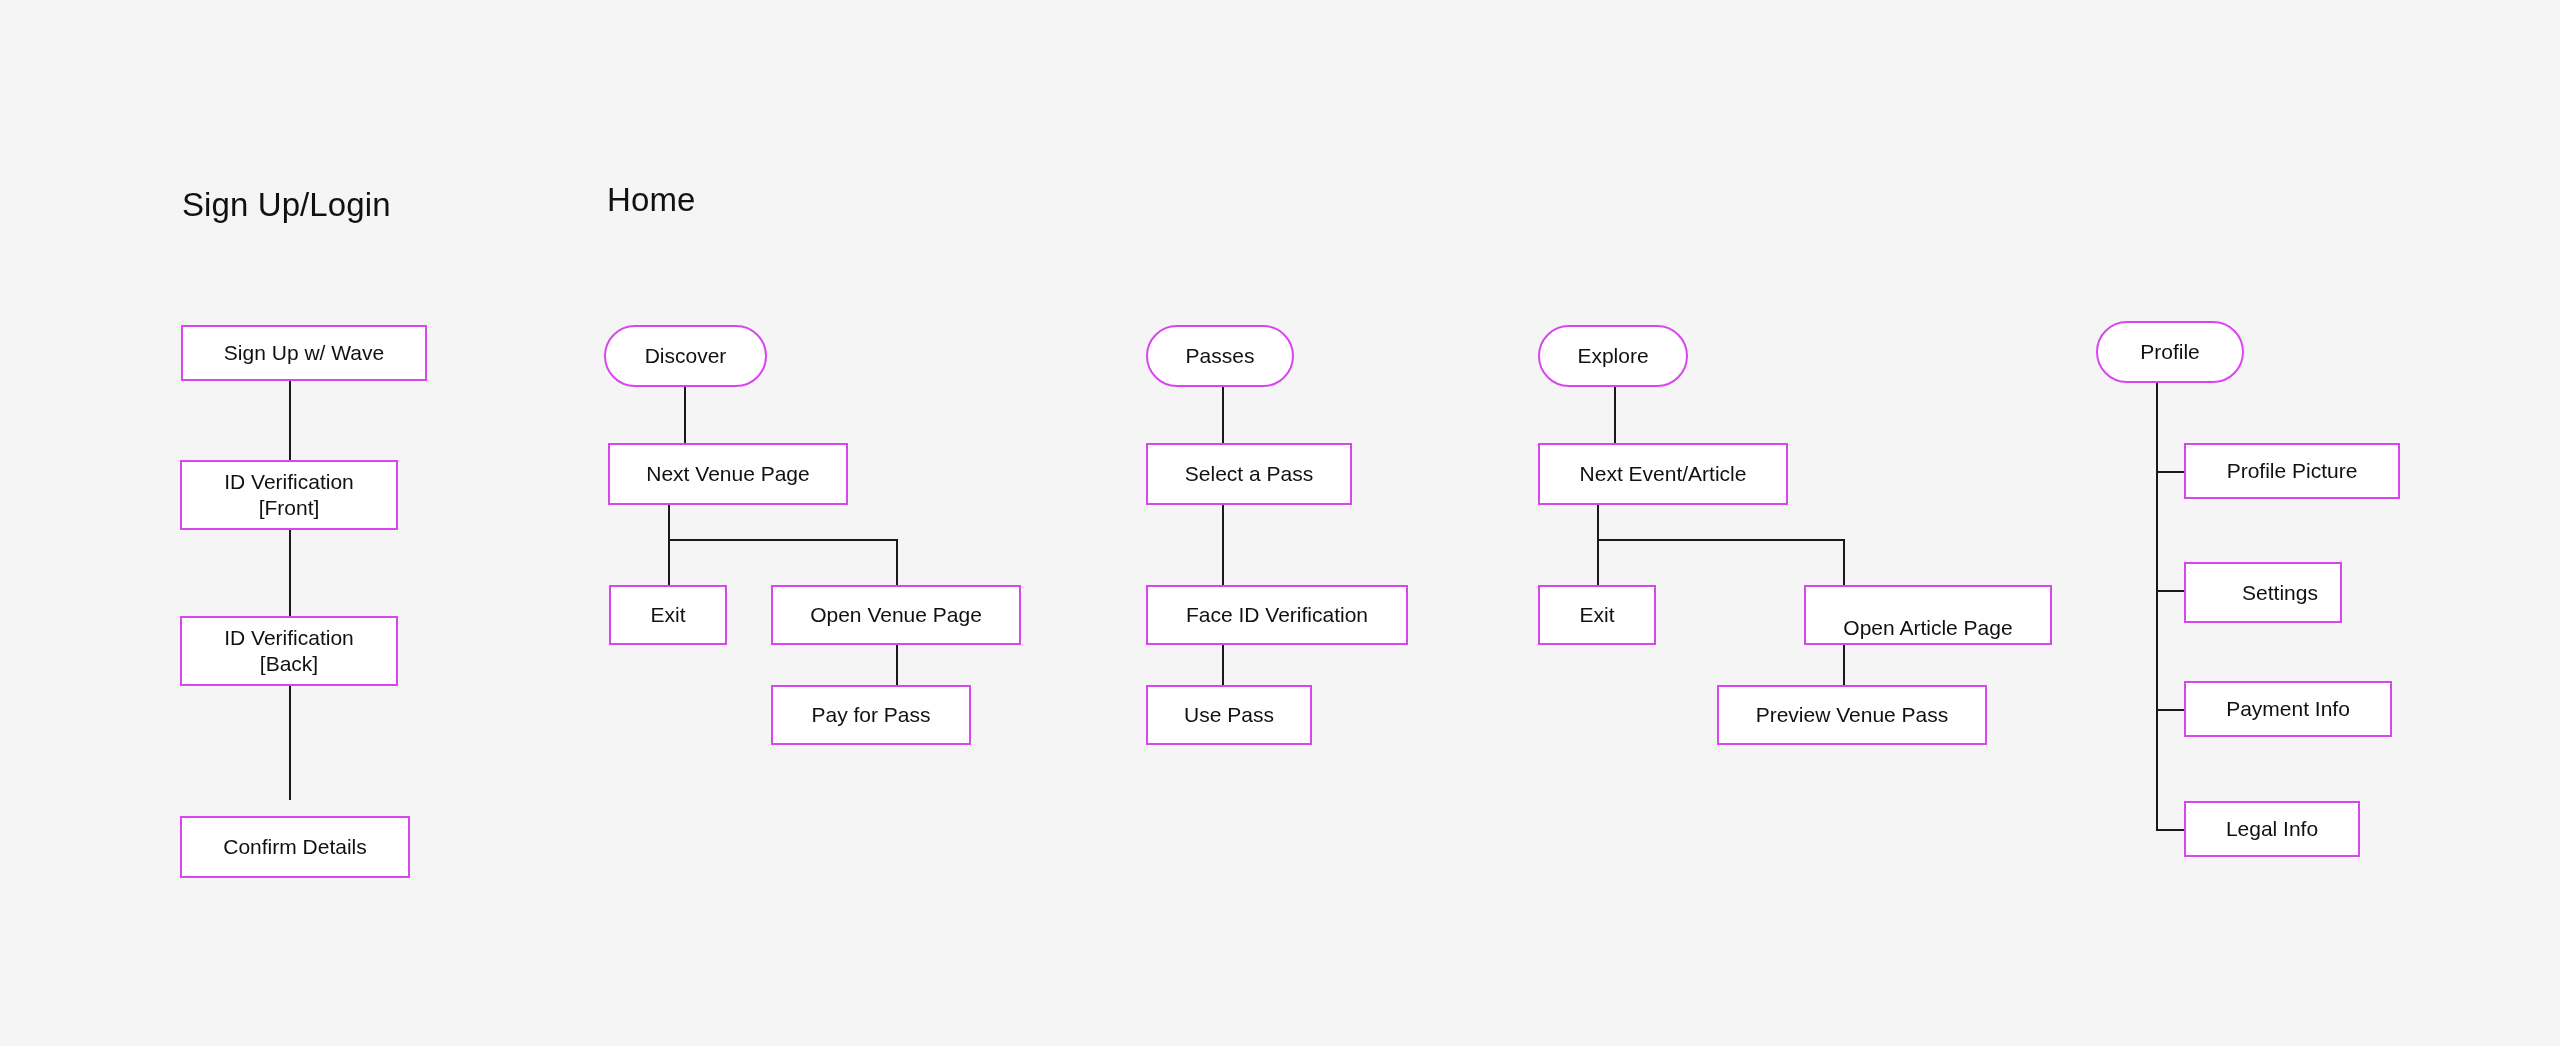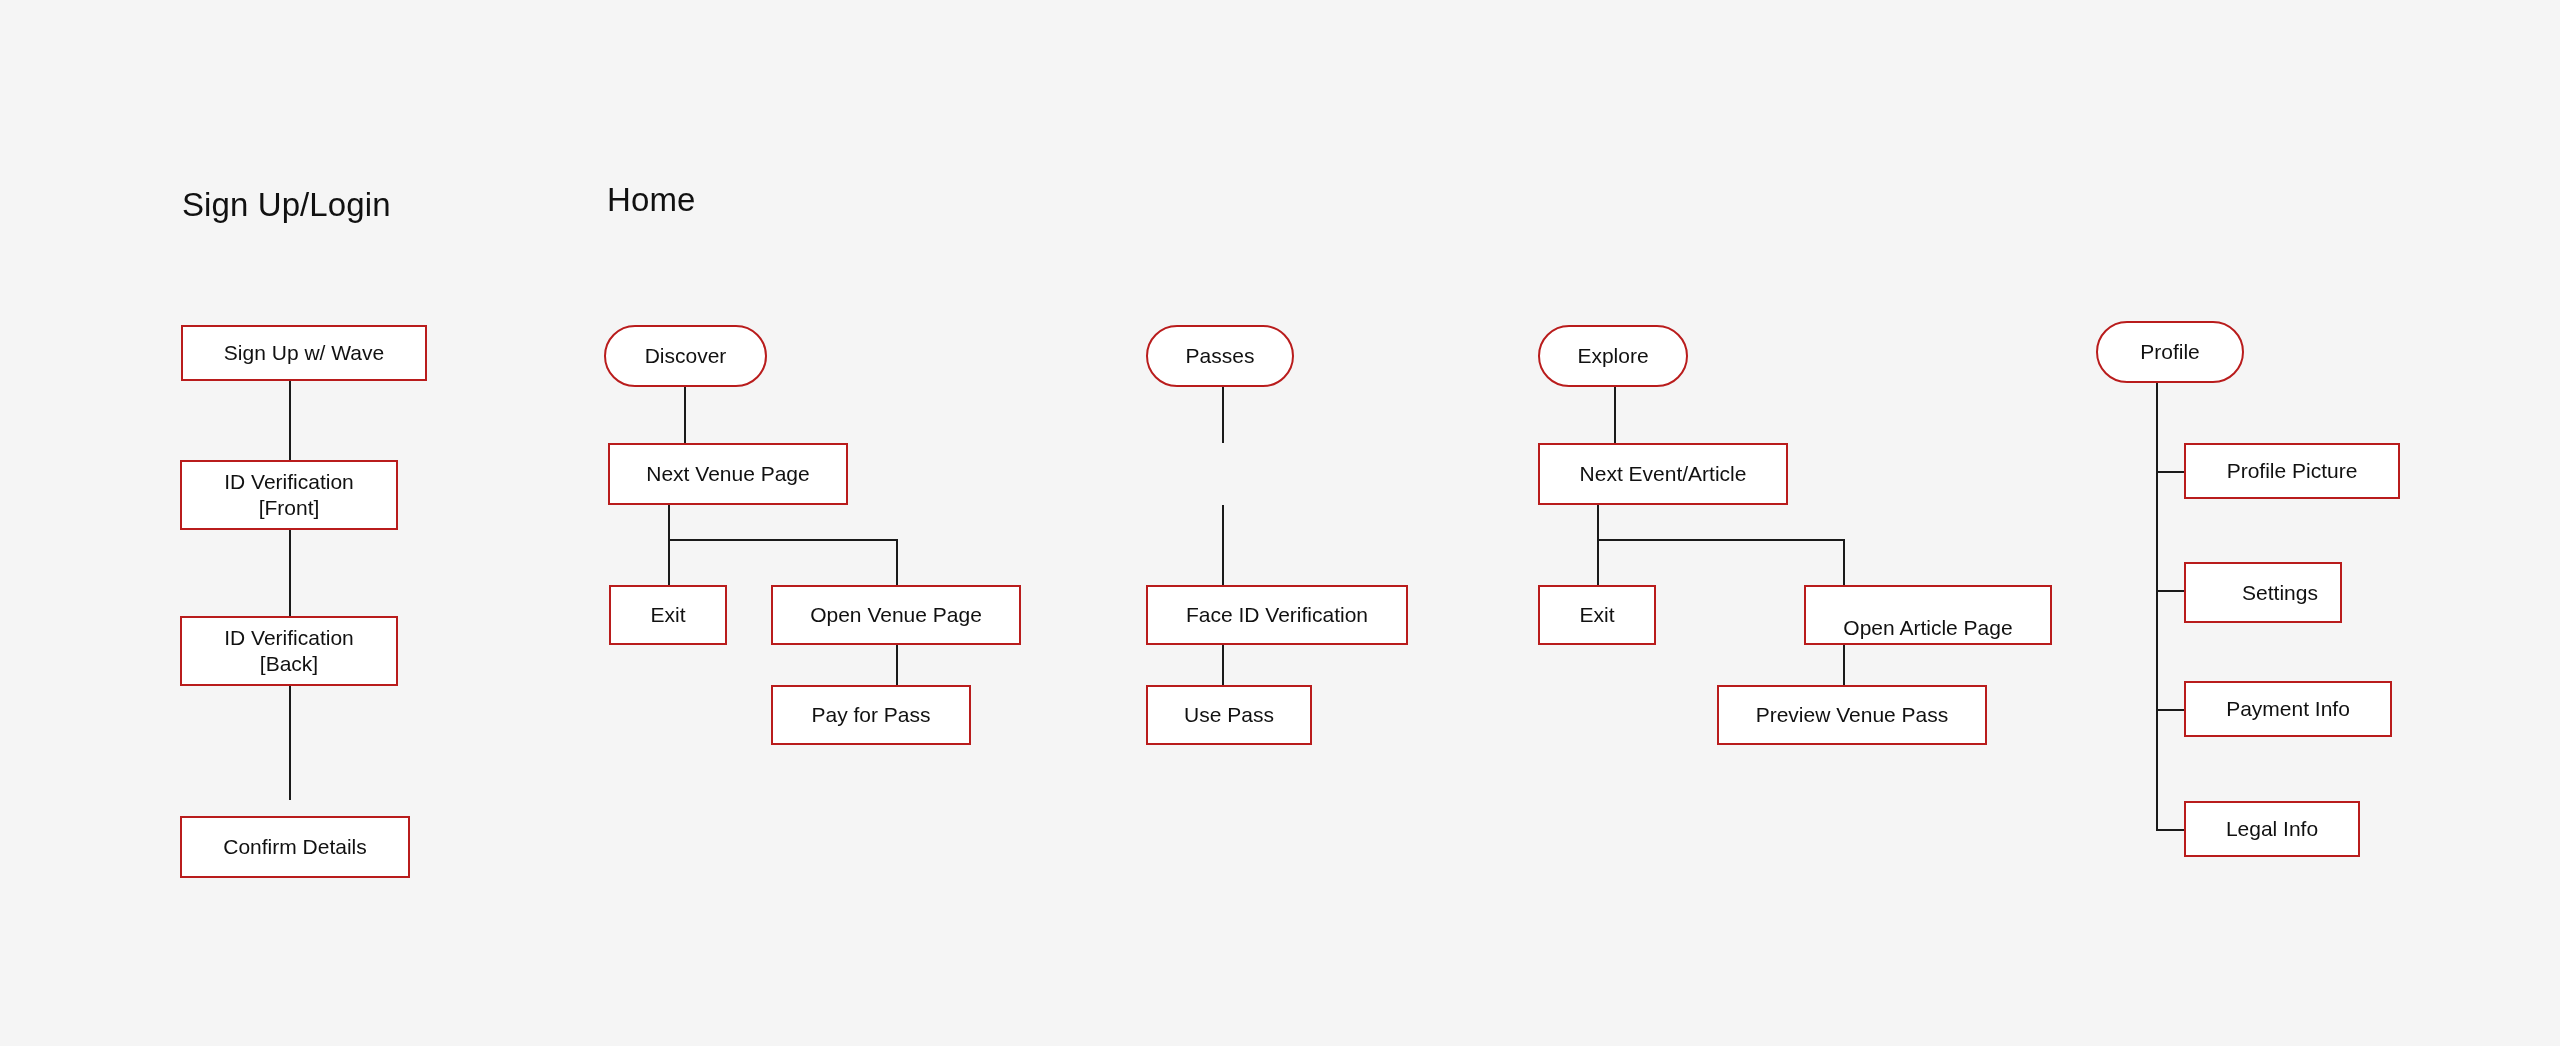--- a/index.html
+++ b/index.html
@@ -24,21 +24,21 @@
     color: #111111;
     letter-spacing: 0.1px;
     white-space: nowrap;
   }
 
   
   .node {
     position: absolute;
     box-sizing: border-box;
     background: #ffffff;
-    border: 2px solid #b91c1c;
+    border: 2px solid #d946ef;
     display: flex;
     align-items: center;
     justify-content: center;
     text-align: center;
     font-size: 21px;
     font-weight: 400;
     color: #111111;
     line-height: 1.22;
     padding: 2px 6px;
     z-index: 2;
@@ -124,20 +124,23 @@
   <div class="node" style="left:771px; top:685px; width:200px; height:60px;">
     <span class="label">Pay for Pass</span>
   </div>
 
   <div class="node rounded" style="left:1146px; top:325px; width:148px; height:62px;">
     <span class="label">Passes</span>
   </div>
 
   <div class="line v" style="left:1222px; top:387px; height:56px;"></div>
 
+  <div class="node" style="left:1146px; top:443px; width:206px; height:62px;">
+    <span class="label">Select a Pass</span>
+  </div>
 
   <div class="line v" style="left:1222px; top:505px; height:80px;"></div>
 
   <div class="node" style="left:1146px; top:585px; width:262px; height:60px;">
     <span class="label">Face ID Verification</span>
   </div>
 
   <div class="line v" style="left:1222px; top:645px; height:40px;"></div>
 
   <div class="node" style="left:1146px; top:685px; width:166px; height:60px;">

